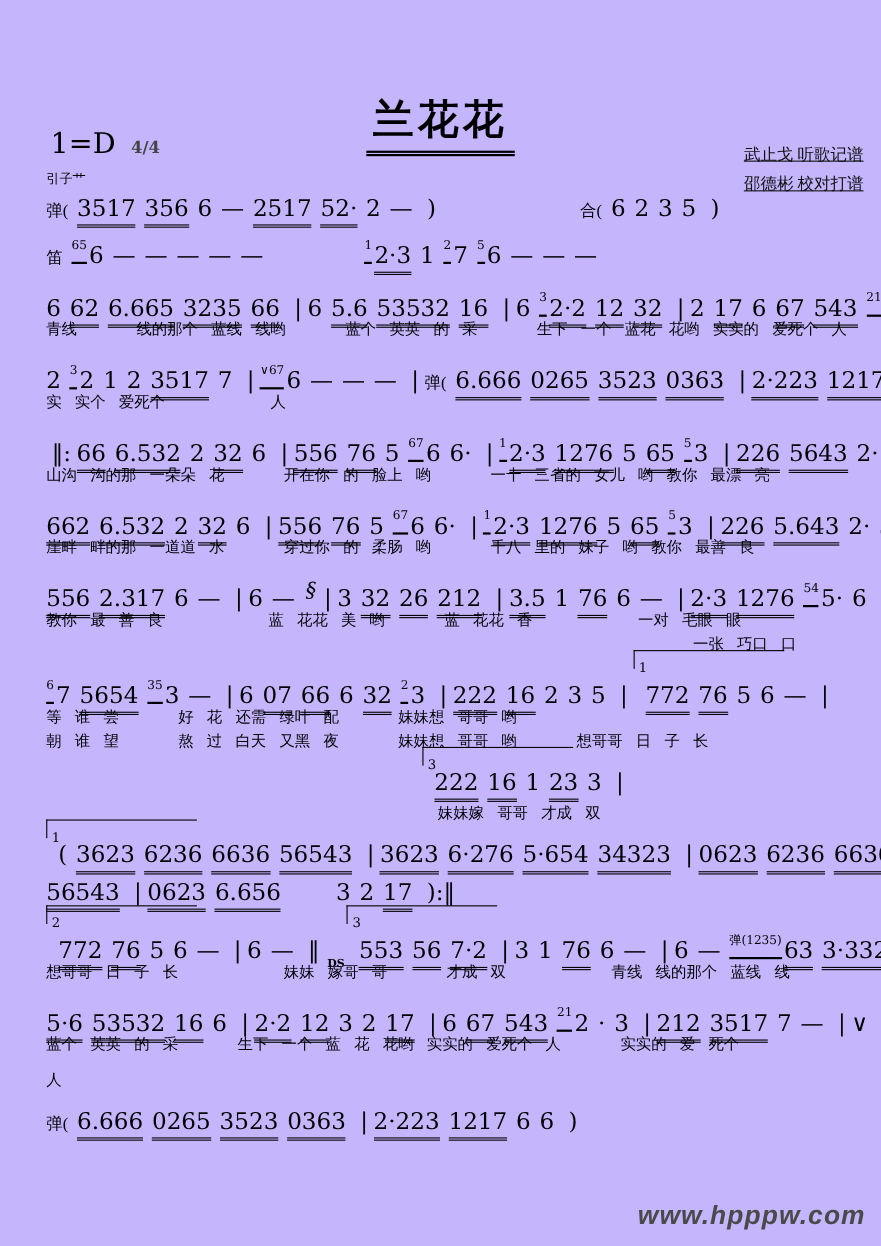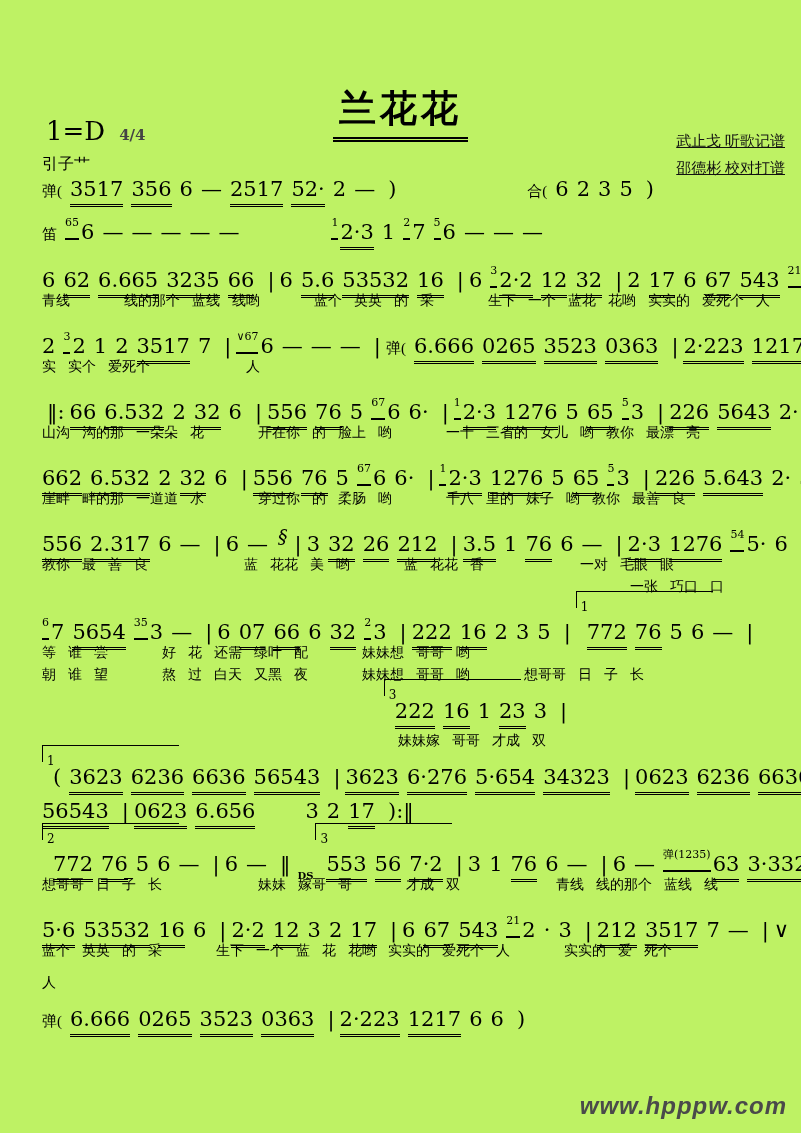--- a/index.html
+++ b/index.html
@@ -1,31 +1,31 @@
 <!DOCTYPE html>
 <html><head>
 <meta charset="utf-8">
 <style>
   html,body{margin:0;padding:0;background:#fff;}
-  .page{position:relative;width:801px;height:1133px;background:#bef264;color:#000;
+  .page{position:relative;width:801px;height:1133px;background:#c4b5fd;color:#000;
         font-family:"Liberation Serif",serif;overflow:hidden;}
   .title-wrap{position:absolute;top:84px;left:0;width:100%;text-align:center;}
   .title{display:inline-block;font-size:37px;font-weight:bold;letter-spacing:4px;
          border-bottom:5px double #000;padding:0 6px 3px 6px;
          font-family:"Liberation Serif",serif;}
   .key-row{position:absolute;top:116px;left:46px;font-size:26px;
            font-family:"DejaVu Serif",serif;}
   .key-row .meter{font-size:15px;color:#444;margin-left:14px;font-weight:bold;}
   .credits{position:absolute;top:128px;right:16px;text-align:center;
            font-size:15px;line-height:1.8;color:#111;text-decoration:underline;}
   .systems{position:absolute;top:154px;left:42px;width:752px;}
   .system{margin-bottom:10px;}
   .system.intro{margin-bottom:14px;}
   .system.centered{text-align:center;padding-left:120px;}
-  .sys-label{font-size:16px;height:20px;color:#000;}
+  .sys-label{font-size:12px;height:20px;color:#000;}
   .n-line{font-family:"DejaVu Serif",serif;font-size:21px;line-height:30px;height:34px;
           white-space:nowrap;overflow:visible;}
   .n-line span{display:inline-block;margin-right:8px;}
   .n-line .beam{border-bottom:3px double #000;padding-bottom:0;}
   .n-line .bar{margin:0 5px;}
   .n-line .grace{font-size:11px;vertical-align:13px;border-bottom:2px double #000;
                  margin-right:2px;}
   .n-line .gap{width:34px;}
   .n-line .cjk{font-size:15px;font-family:"Liberation Serif",serif;}
   .n-line .ds{font-size:10px;font-weight:bold;vertical-align:-8px;margin:0 2px;}

